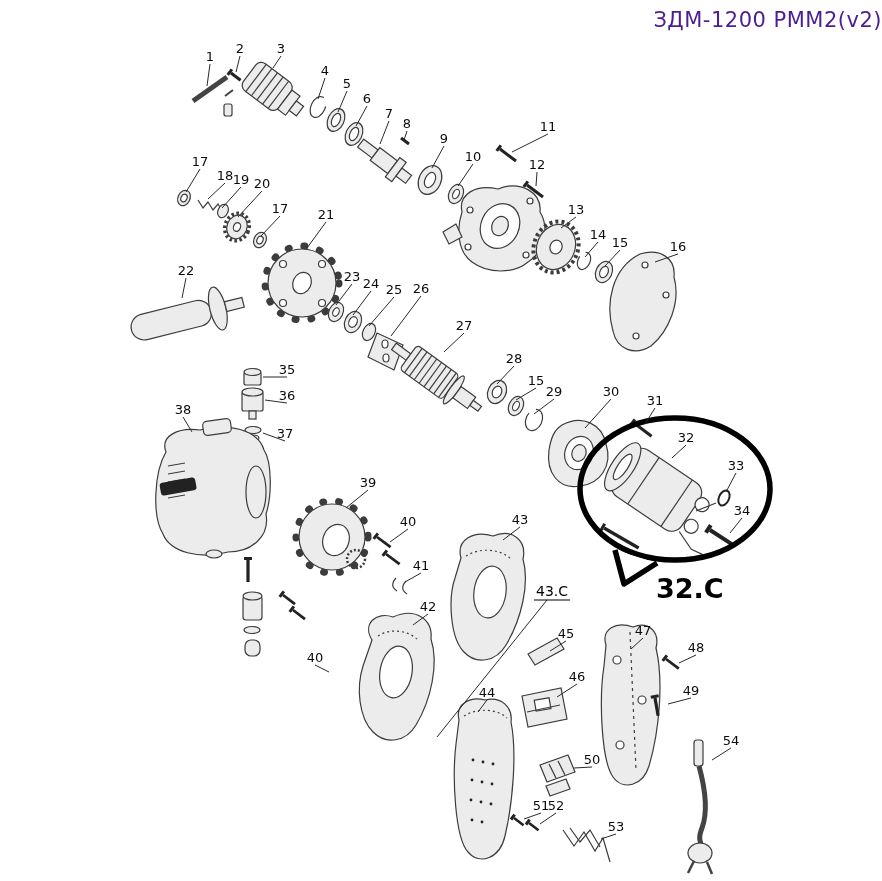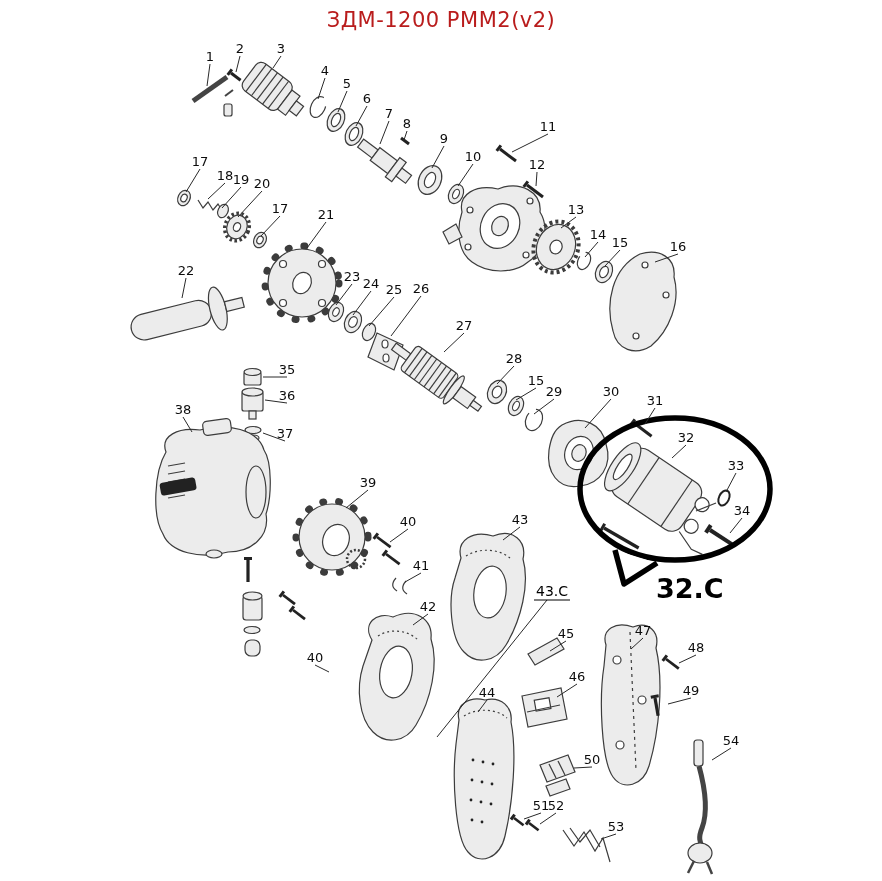--- a/index.html
+++ b/index.html
@@ -1,19 +1,19 @@
 <!DOCTYPE html>
 <html><head>
 <meta charset="utf-8">
 <style>
   html,body{margin:0;padding:0;background:#fff;}
   body{width:882px;height:881px;position:relative;font-family:"DejaVu Sans",sans-serif;}
   .stage{position:absolute;top:0;left:0;width:882px;height:881px;}
-  .title{position:absolute;top:8px;left:0;width:100%;text-align:center;
-         font-size:21px;color:#b91c1c;letter-spacing:.5px;}
+  .title{position:absolute;top:8px;left:0;width:100%;text-align:right;
+         font-size:21px;color:#4c1d95;letter-spacing:.5px;}
   svg{position:absolute;top:0;left:0;}
   .part{stroke:#3c3c3c;stroke-width:1.2;fill:#ececec;}
   .ln{stroke:#3c3c3c;stroke-width:1.2;fill:none;}
   .wh{fill:#fff;}
   .dk{fill:#222;stroke:none;}
   #leader-lines line{stroke:#2a2a2a;stroke-width:1;}
   #part-labels text{font-size:13px;fill:#0c0c0c;text-anchor:middle;
                     font-family:"DejaVu Sans",sans-serif;}
   .bigcall{font-size:27px;font-weight:bold;fill:#000;font-family:"DejaVu Sans",sans-serif;}
   .subcall{font-size:14px;fill:#000;text-anchor:middle;font-family:"DejaVu Sans",sans-serif;}

